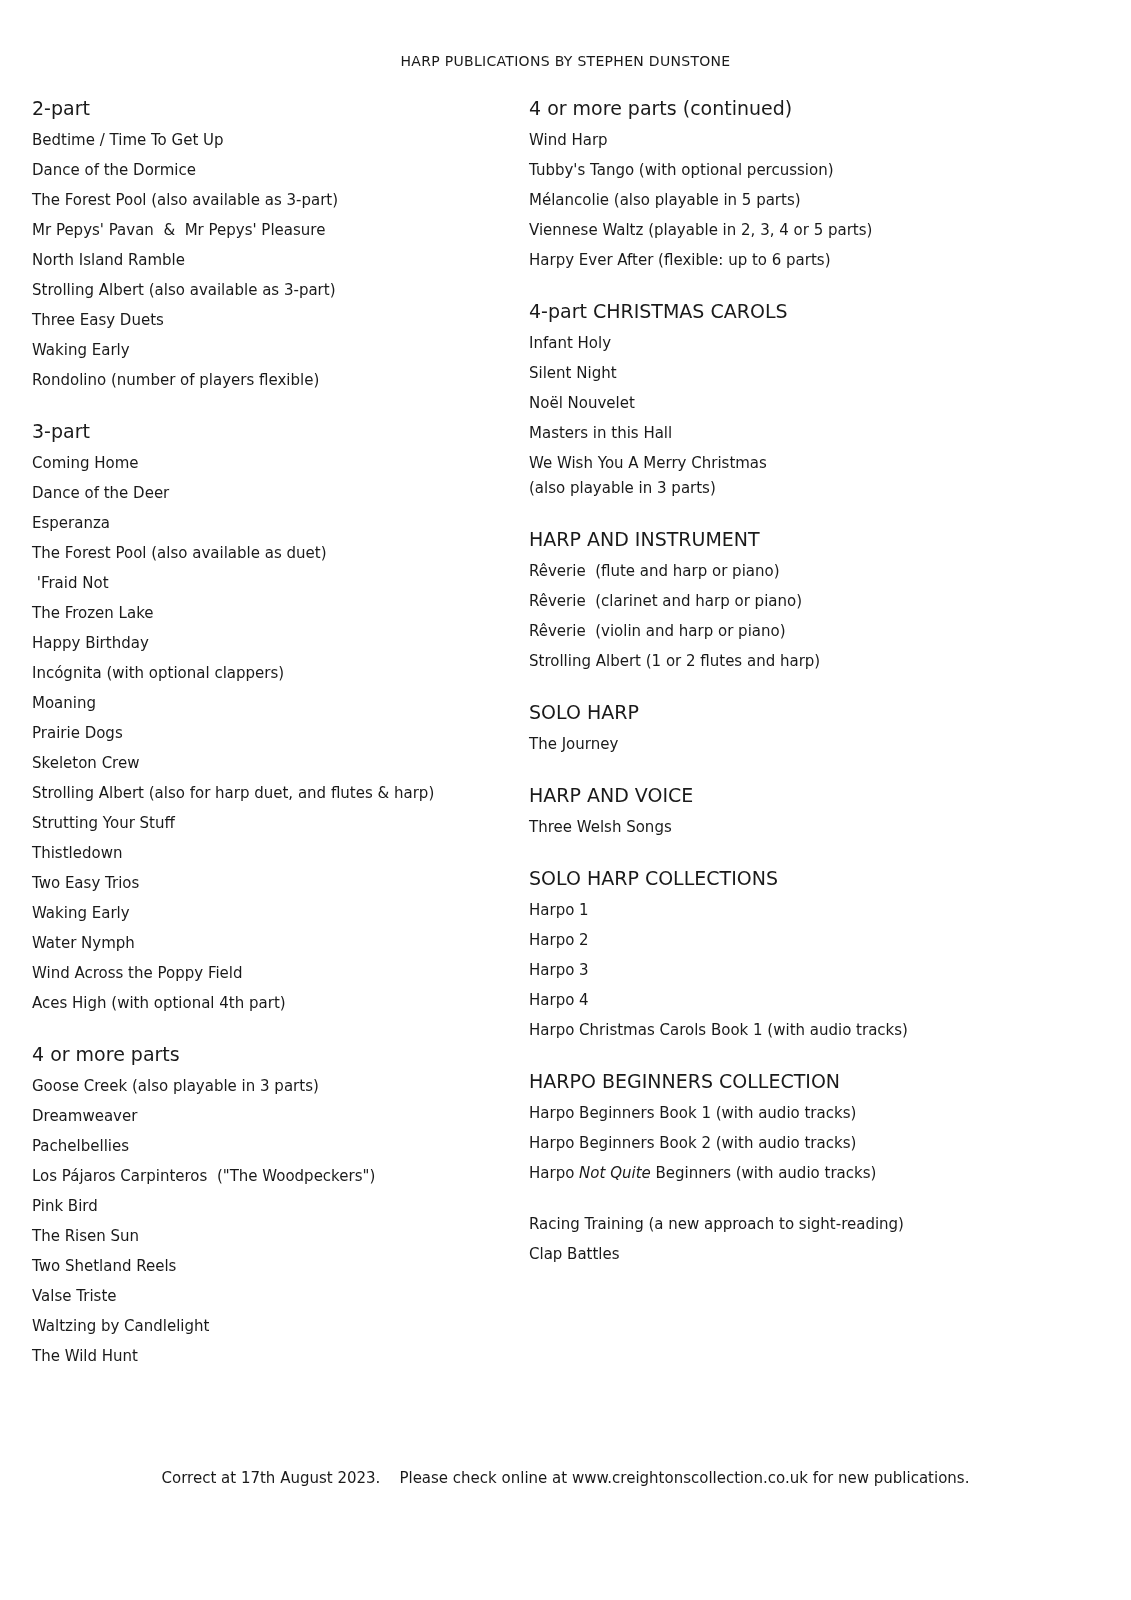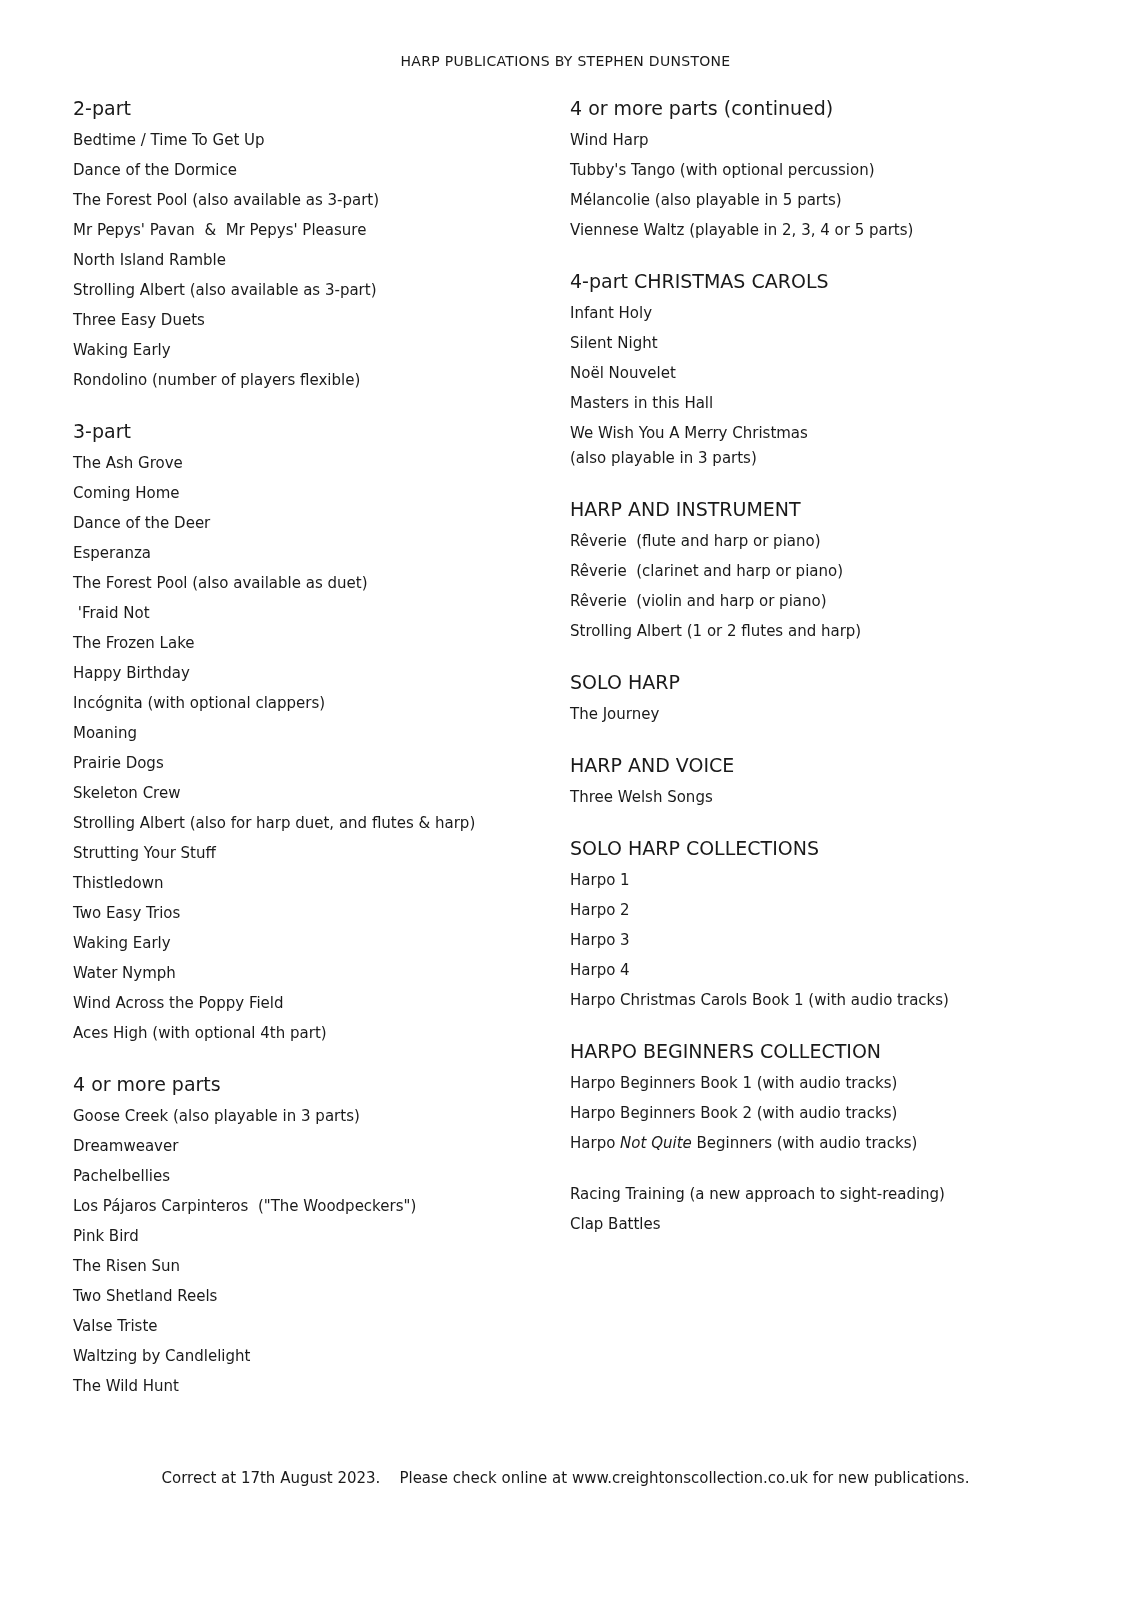--- a/index.html
+++ b/index.html
@@ -18,21 +18,21 @@
     padding-top: 48px;
     text-align: center;
     font-size: 14px;
     font-weight: 400;
     letter-spacing: 0.3px;
     line-height: 26px;
   }
   .columns {
     display: flex;
     margin-top: 22px;
-    padding-left: 73px;
+    padding-left: 32px;
     padding-right: 30px;
   }
   .col-left { flex: 0 0 497px; width: 497px; }
   .col-right { flex: 1; }
   .section { margin: 0 0 26px 0; }
   .heading {
     font-size: 19px;
     font-weight: 400;
     line-height: 24px;
     margin: 0 0 8px 0;
@@ -73,21 +73,20 @@
           <li class="item">North Island Ramble</li>
           <li class="item">Strolling Albert (also available as 3-part)</li>
           <li class="item">Three Easy Duets</li>
           <li class="item">Waking Early</li>
           <li class="item">Rondolino (number of players flexible)</li>
         </ul>
       </section>
       <section class="section">
         <h2 class="heading">3-part</h2>
         <ul class="items">
-          <li class="item">The Ash Grove</li>
           <li class="item">Coming Home</li>
           <li class="item">Dance of the Deer</li>
           <li class="item">Esperanza</li>
           <li class="item">The Forest Pool (also available as duet)</li>
           <li class="item"> 'Fraid Not</li>
           <li class="item">The Frozen Lake</li>
           <li class="item">Happy Birthday</li>
           <li class="item">Incógnita (with optional clappers)</li>
           <li class="item">Moaning</li>
           <li class="item">Prairie Dogs</li>
@@ -119,20 +118,21 @@
       </section>
     </div>
     <div class="col col-right">
       <section class="section">
         <h2 class="heading">4 or more parts (continued)</h2>
         <ul class="items">
           <li class="item">Wind Harp</li>
           <li class="item">Tubby's Tango (with optional percussion)</li>
           <li class="item">Mélancolie (also playable in 5 parts)</li>
           <li class="item">Viennese Waltz (playable in 2, 3, 4 or 5 parts)</li>
+          <li class="item">Harpy Ever After (flexible: up to 6 parts)</li>
         </ul>
       </section>
       <section class="section">
         <h2 class="heading">4-part CHRISTMAS CAROLS</h2>
         <ul class="items">
           <li class="item">Infant Holy</li>
           <li class="item">Silent Night</li>
           <li class="item">Noël Nouvelet</li>
           <li class="item">Masters in this Hall</li>
           <li class="item">We Wish You A Merry Christmas

